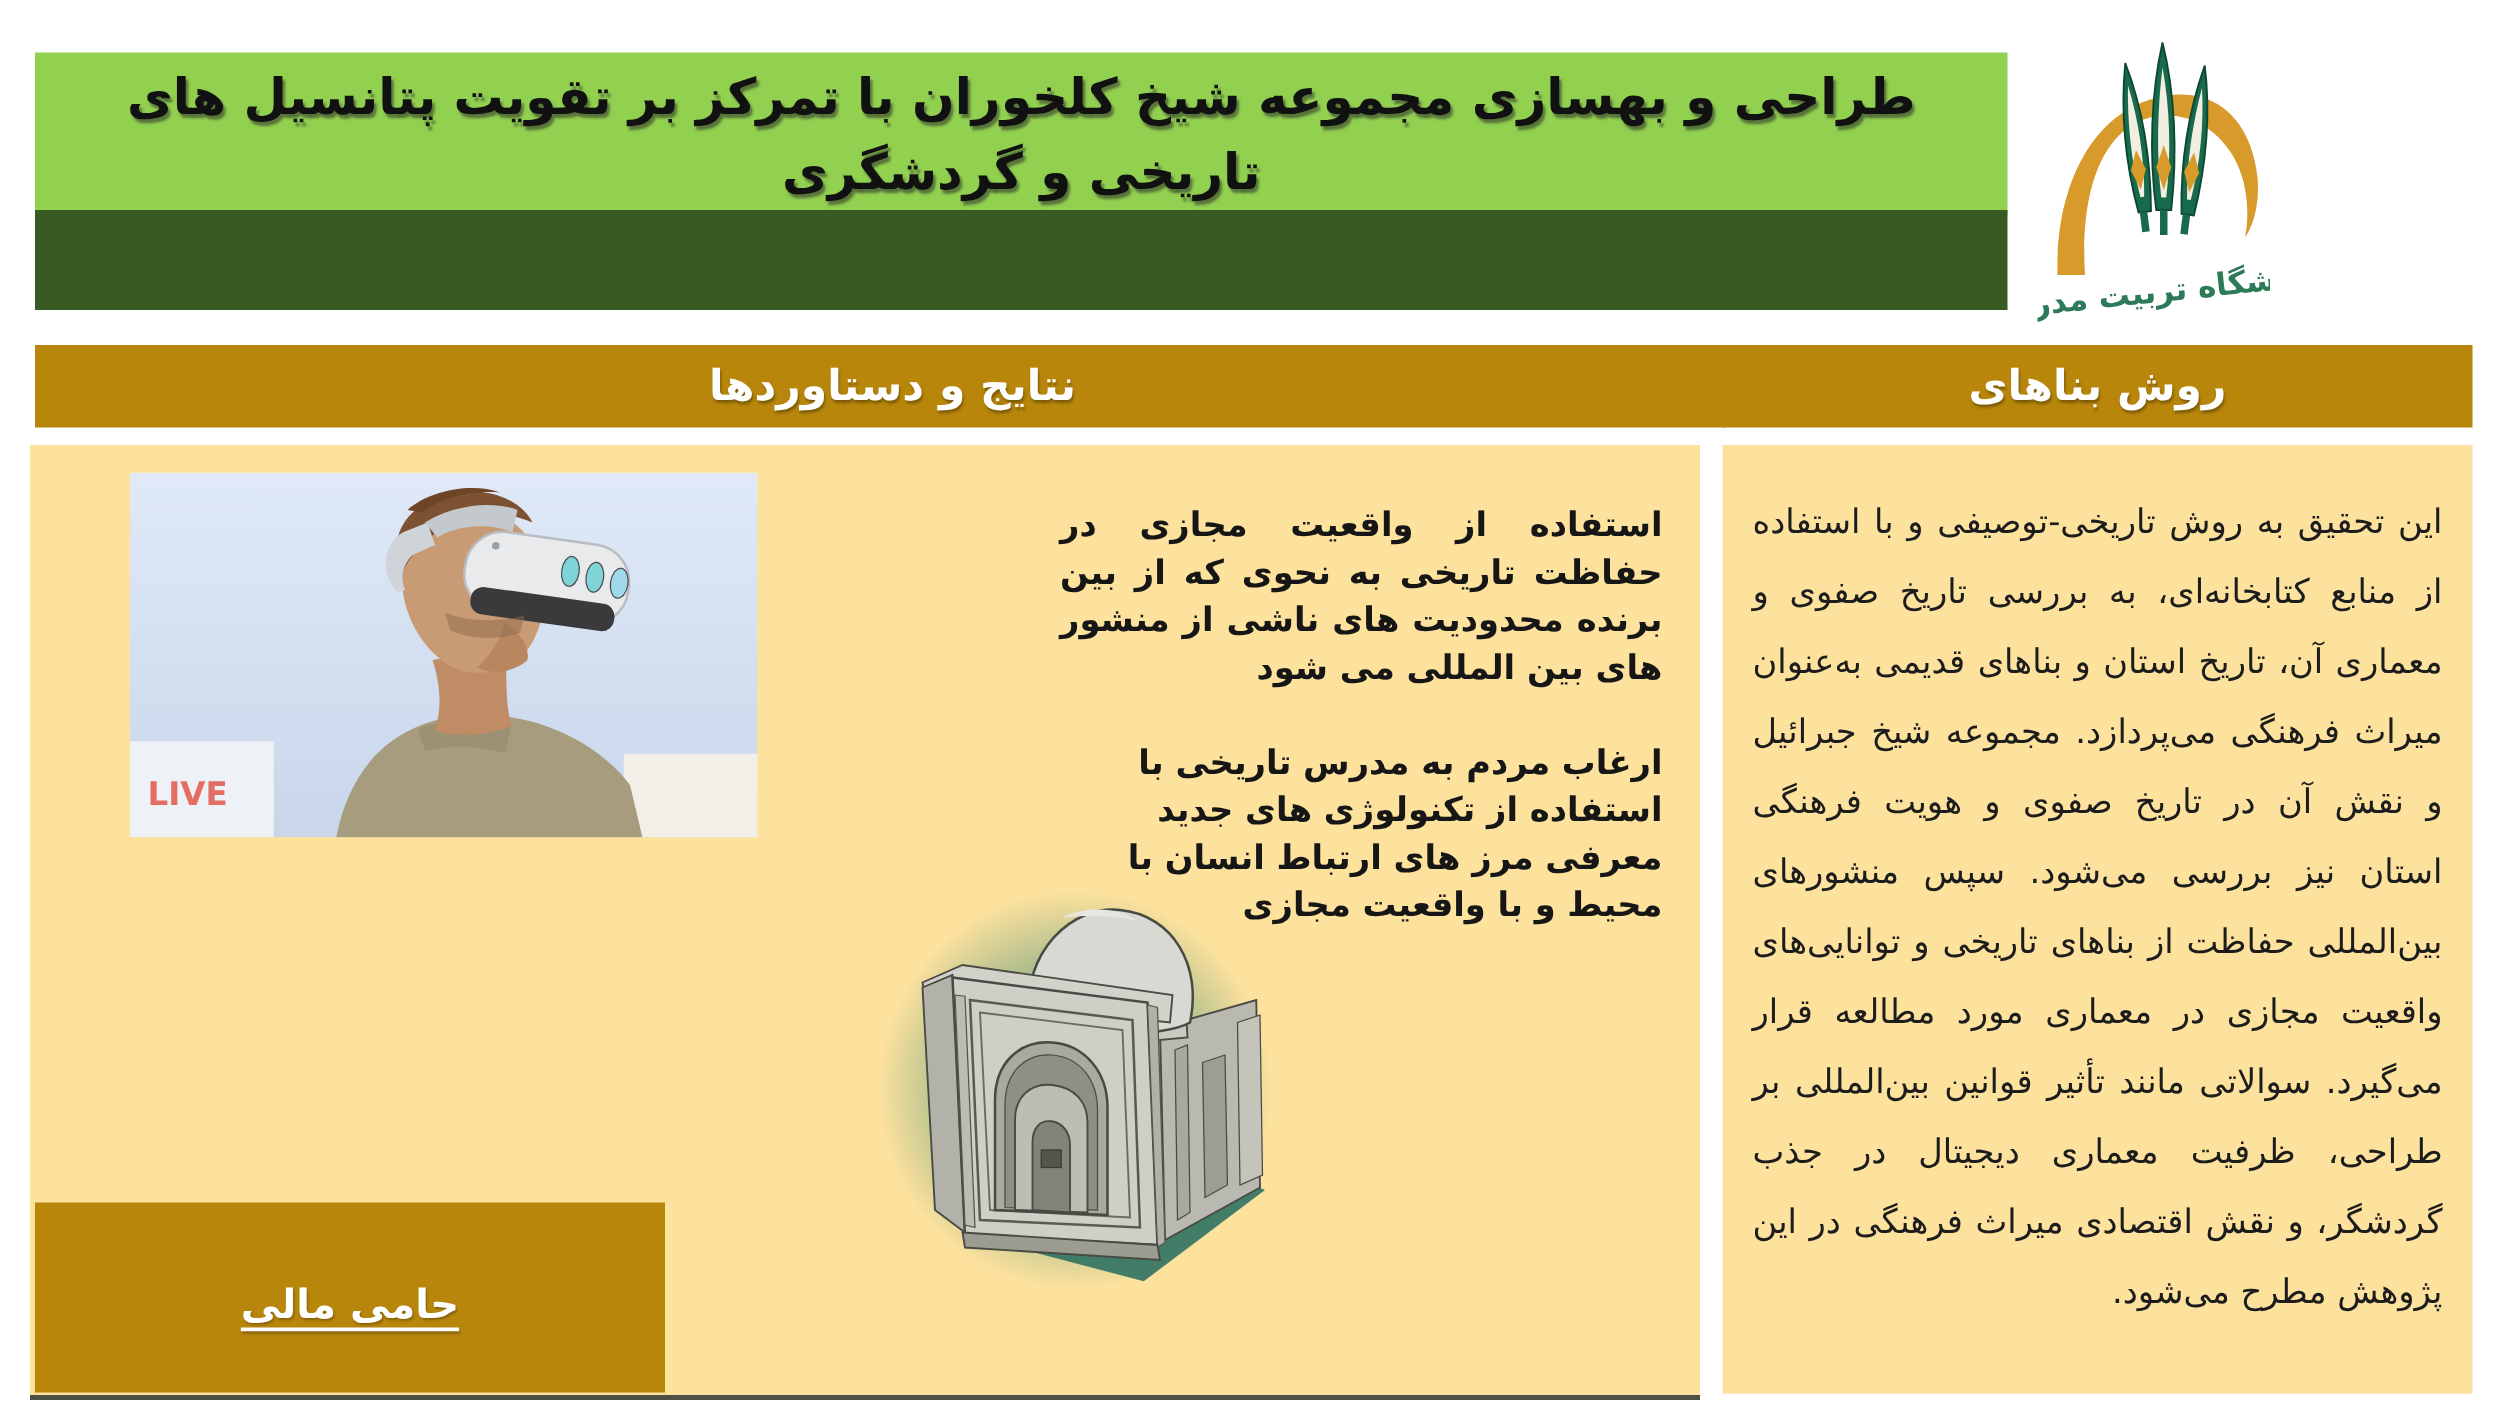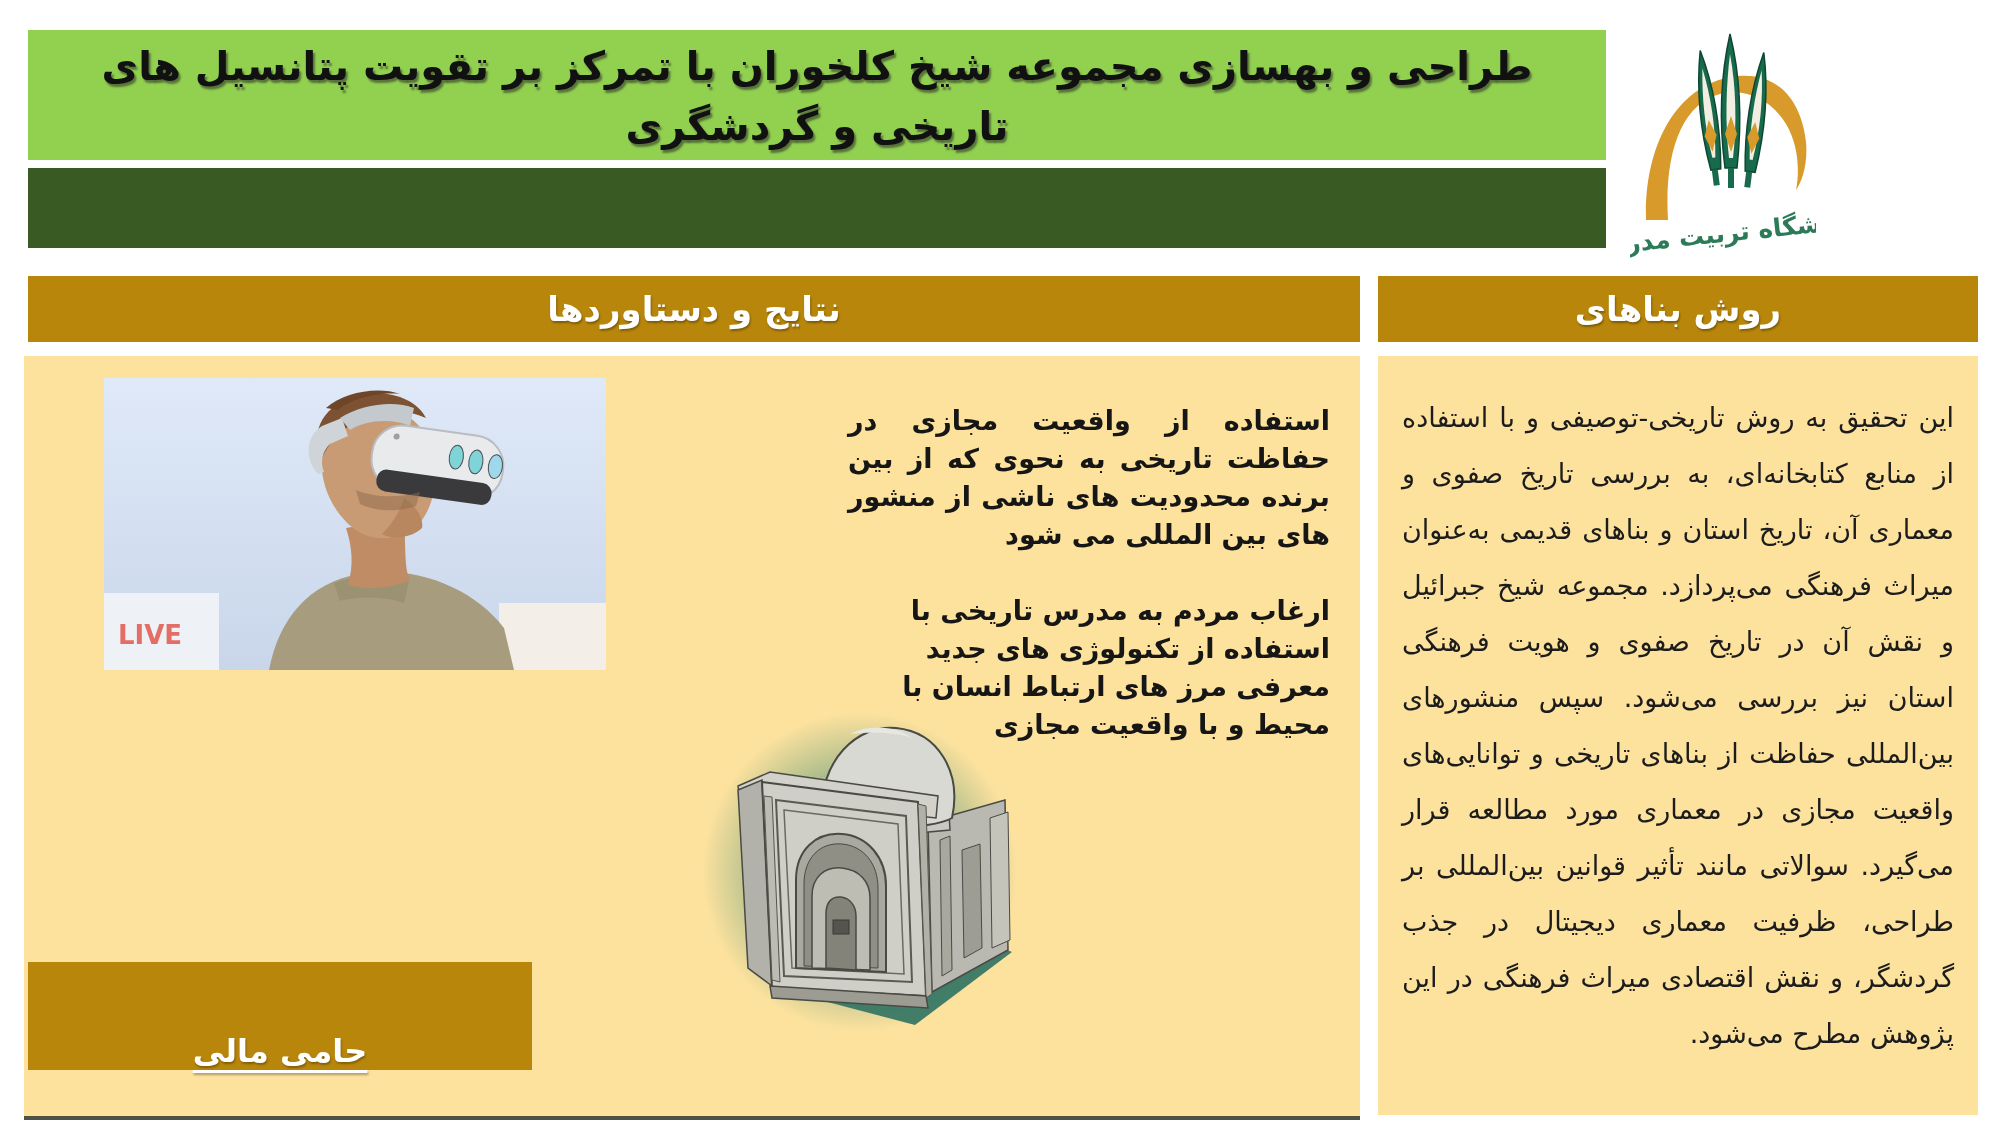--- a/index.html
+++ b/index.html
@@ -4,40 +4,40 @@
 <style>
   html,body{margin:0;padding:0;background:#ffffff;}
   #poster{
     position:relative;width:2000px;height:1125px;background:#ffffff;overflow:hidden;
     font-family:"DejaVu Sans",sans-serif;
   }
   .abs{position:absolute;}
 
   
   .title-bar{
-    left:28px;top:30px;width:1578px;height:130px;background:#92D050;
+    left:28px;top:42px;width:1578px;height:130px;background:#92D050;
     display:flex;align-items:flex-start;justify-content:center;
   }
   .title-text{
     direction:rtl;text-align:center;font-weight:bold;color:#111;
     font-size:40px;line-height:60px;padding:6px 30px 0 30px;
     text-shadow:2px 3px 2px rgba(40,40,40,.55);
   }
   .accent-bar{left:28px;top:168px;width:1578px;height:80px;background:#3A5A24;}
 
   
   .logo-box{left:1630px;top:24px;width:186px;height:244px;}
 
   
   .section-header{
     background:#B8860B;display:flex;align-items:center;justify-content:center;
     color:#ffffff;font-weight:bold;font-size:34px;direction:rtl;
     text-shadow:1px 2px 2px rgba(60,45,0,.45);
   }
-  .hdr-results{left:28px;top:276px;width:1332px;height:66px;}
+  .hdr-results{left:28px;top:276px;width:1332px;height:66px;padding-left:20px;}
   .hdr-method{left:1378px;top:276px;width:600px;height:66px;}
 
   
   .panel{background:#FDE29E;}
   .panel-results{left:24px;top:356px;width:1336px;height:760px;border-bottom:4px solid #4d5244;}
   .panel-method{left:1378px;top:356px;width:600px;height:759px;}
 
   
   .method-body{
     position:absolute;right:24px;left:24px;top:34px;
@@ -57,22 +57,22 @@
 
   
   .photo{left:80px;top:22px;width:564px;height:292px;overflow:hidden;}
   .photo svg{display:block;}
 
   
   .building{left:676px;top:344px;width:320px;height:332px;}
 
   
   .sponsor-box{
-    left:4px;top:606px;width:504px;height:108px;background:#B8860B;
-    display:flex;align-items:flex-end;justify-content:center;
+    left:4px;top:606px;width:504px;height:152px;background:#B8860B;
+    display:flex;align-items:center;justify-content:center;
   }
   .sponsor-label{
     color:#fff;font-weight:bold;font-size:32px;direction:rtl;
     padding-top:10px;text-decoration:underline;text-underline-offset:8px;
     text-shadow:1px 2px 2px rgba(60,45,0,.4);
   }
 </style>
 </head>
 <body>
 

